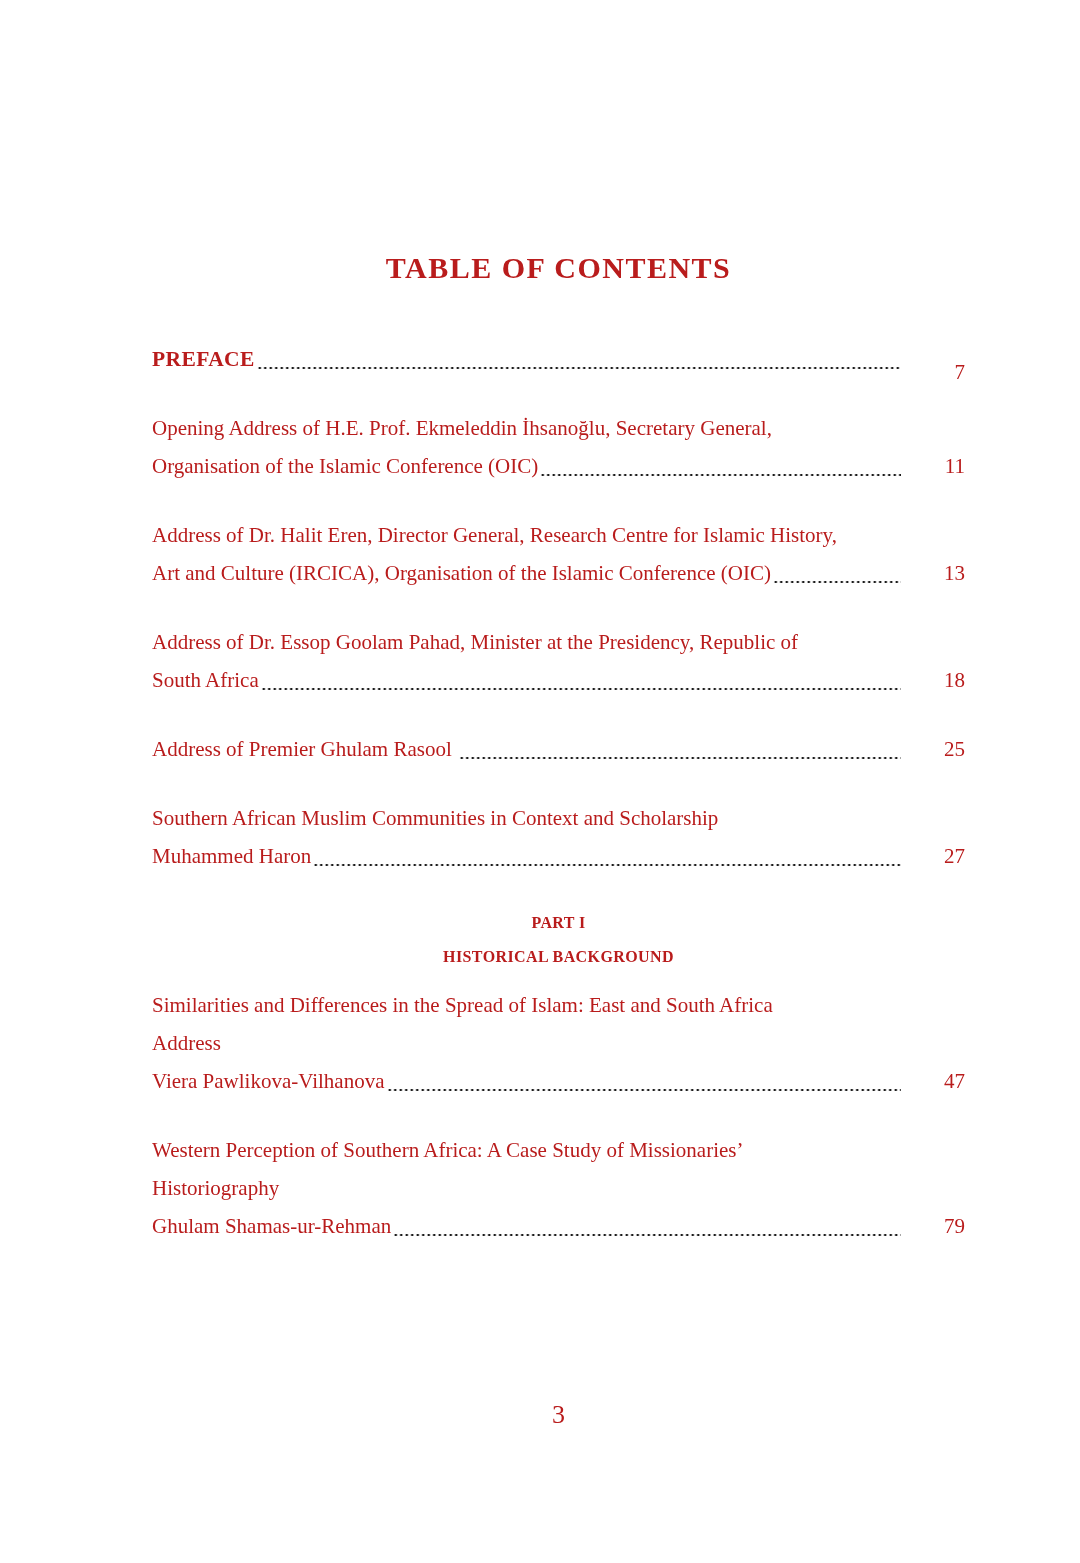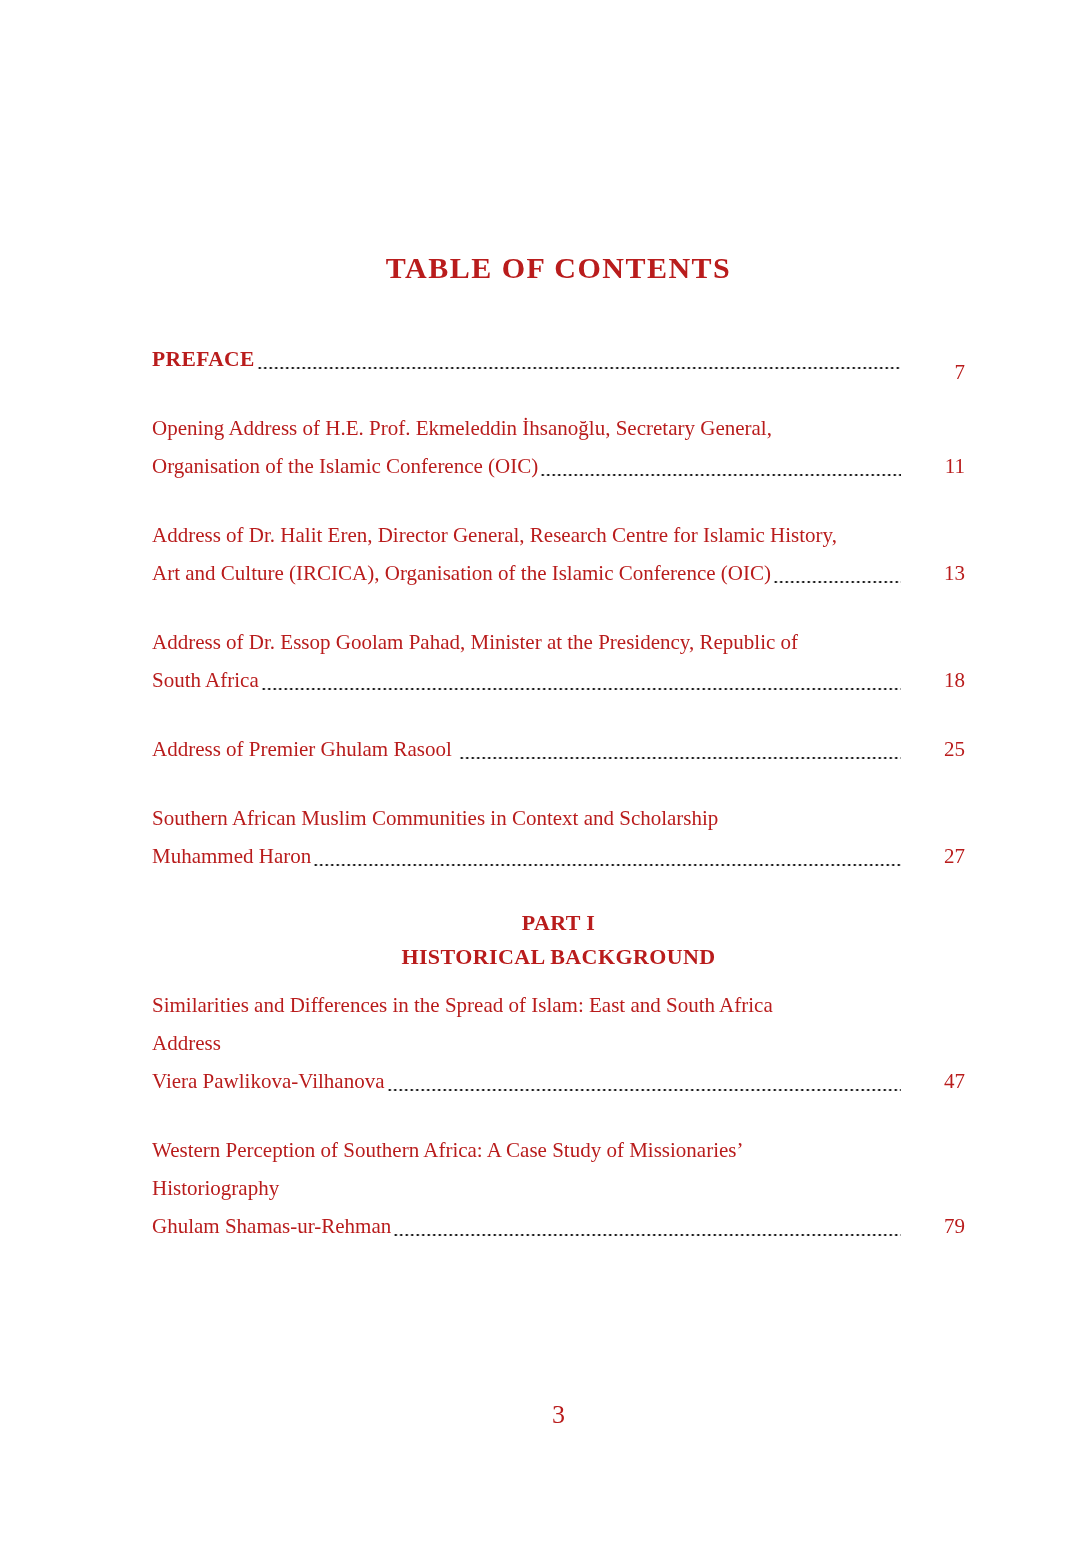--- a/index.html
+++ b/index.html
@@ -56,21 +56,21 @@
   .pagenum {
     flex: 0 0 auto;
     width: 42px;
     text-align: right;
     font-size: 21px;
   }
   .drop { position: relative; top: 13px; }
   .part-heading {
     text-align: center;
     font-weight: bold;
-    font-size: 22px;
+    font-size: 16px;
     line-height: 34px;
     margin: 0 0 12px 0;
     letter-spacing: 0.4px;
   }
   .entry-rehman { margin-bottom: 11px; }
   .footer {
     position: absolute;
     top: 1400px;
     left: 152px;
     right: 115px;

